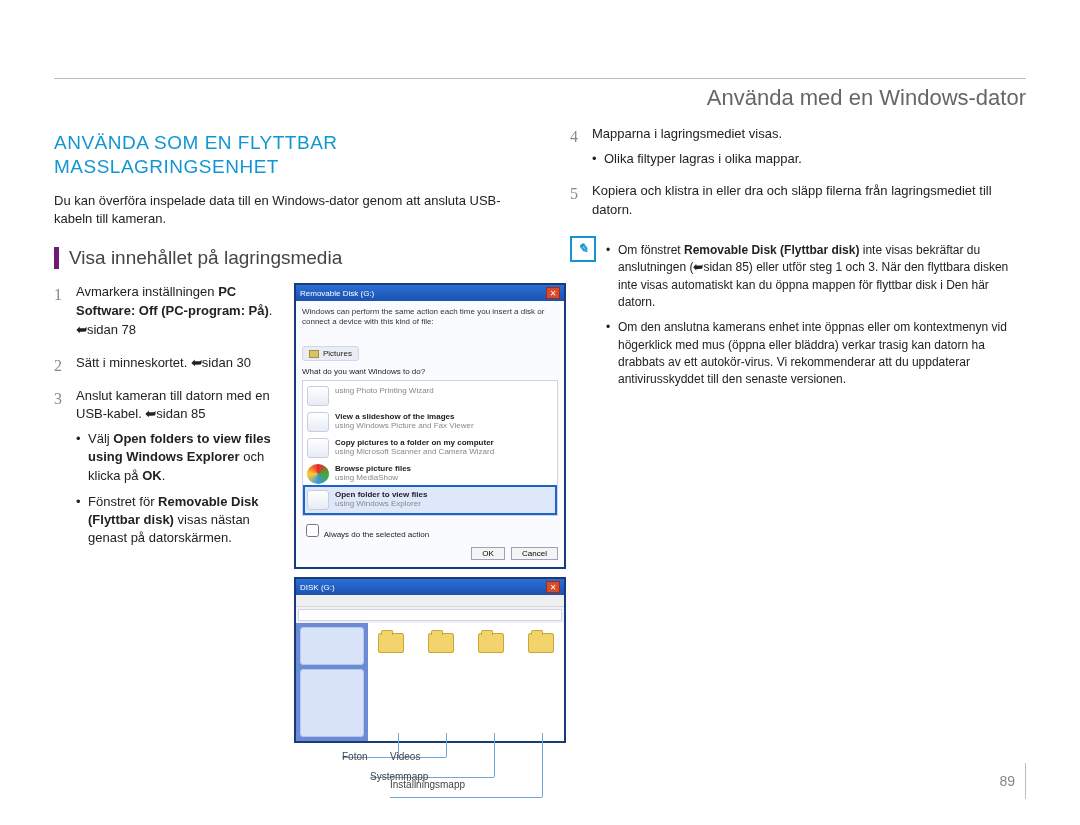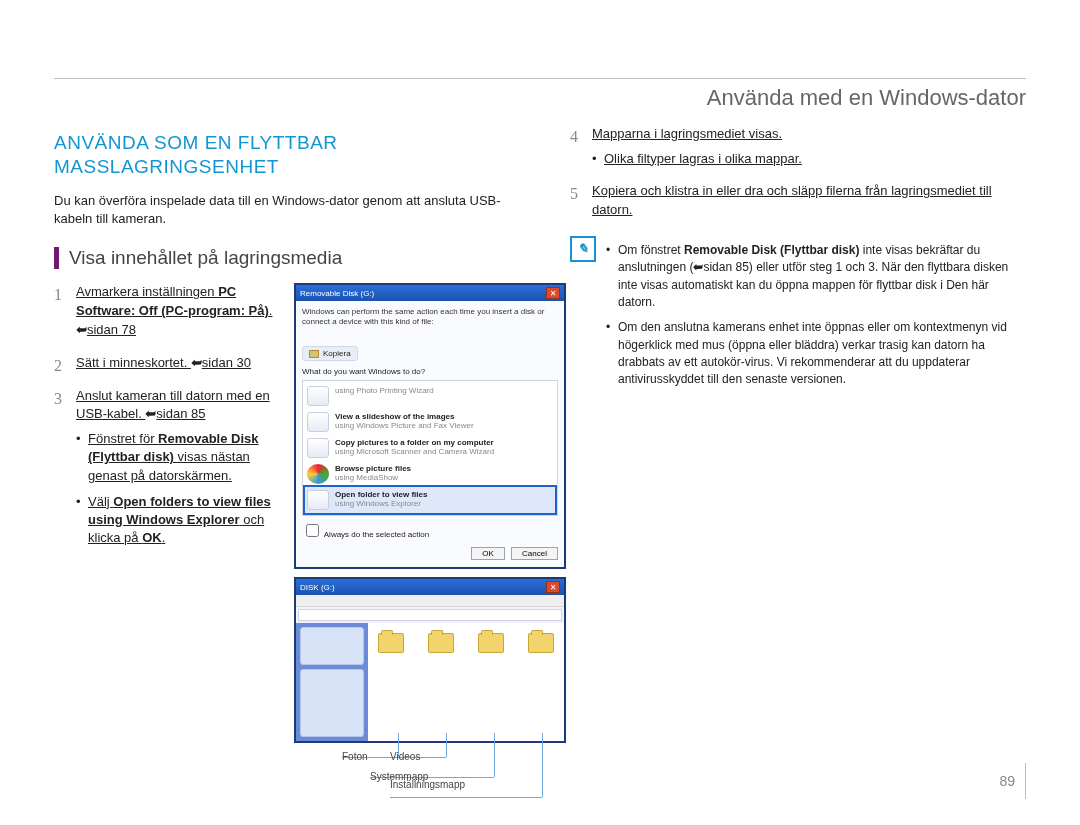--- a/index.html
+++ b/index.html
@@ -10,21 +10,21 @@
   .chap-title { text-align:right; font-size:22px; color:#666; margin-top:6px; font-weight:400; }
   .cols { display:flex; gap:60px; margin-top:14px; }
   .col { flex:1; min-width:0; }
   h2.blue { color:#1296d3; font-size:19px; font-weight:400; letter-spacing:.5px; margin:6px 0 10px; line-height:1.25; }
   .intro { line-height:1.45; margin-bottom:18px; }
   .subhead { font-size:19px; color:#444; font-weight:400; padding-left:10px; border-left:5px solid #701a75; margin:8px 0 14px; }
 
   .steps { display:flex; gap:10px; }
   .steps-text { flex:0 0 230px; }
   ol.num { list-style:none; padding:0; margin:0; counter-reset:step; }
-  ol.num > li { counter-increment:step; position:relative; padding-left:22px; margin-bottom:14px; line-height:1.45;text-decoration:underline; }
+  ol.num > li { counter-increment:step; position:relative; padding-left:22px; margin-bottom:14px; line-height:1.45; }
   ol.num > li::before { content:counter(step); position:absolute; left:0; top:0; color:#888; font-family:Georgia, 'Times New Roman', serif; font-size:16px; }
   ul.bul { list-style:none; padding:0; margin:6px 0 0 0; }
   ul.bul > li { position:relative; padding-left:12px; margin-bottom:8px; line-height:1.4; }
   ul.bul > li::before { content:"•"; position:absolute; left:0; top:0; }
   .arrow { display:inline-block; transform:scaleX(-1); font-weight:bold; }
 
   
   .stack { flex:1; }
   .win { border:2px solid #1b3a7a; background:#f0f2f7; font-size:8px; margin-bottom:8px; overflow:hidden; }
   .titlebar { display:flex; align-items:center; background:linear-gradient(#2a6fd6,#1b52b0); color:#fff; height:16px; padding:0 4px; }
@@ -91,42 +91,42 @@
             <li>
               <span>Avmarkera inställningen </span><b>PC Software: Off (PC-program: På)</b><span>. </span><span class="arrow">➥</span><span>sidan 78</span>
             </li>
             <li>
               <span>Sätt i minneskortet. </span><span class="arrow">➥</span><span>sidan 30</span>
             </li>
             <li>
               <span>Anslut kameran till datorn med en USB-kabel. </span><span class="arrow">➥</span><span>sidan 85</span>
               <ul class="bul">
                 <li>
-                  <span>Fönstret för </span><b>Removable Disk (Flyttbar disk)</b><span> visas nästan genast på datorskärmen.</span>
+                  <span>Välj </span><b>Open folders to view files using Windows Explorer</b><span> och klicka på </span><b>OK</b><span>.</span>
                 </li>
                 <li>
-                  <span>Välj </span><b>Open folders to view files using Windows Explorer</b><span> och klicka på </span><b>OK</b><span>.</span>
+                  <span>Fönstret för </span><b>Removable Disk (Flyttbar disk)</b><span> visas nästan genast på datorskärmen.</span>
                 </li>
               </ul>
             </li>
           </ol>
         </div>
 
         <div class="stack">
 
           <div class="win">
             <div class="titlebar">
               <span class="t">Removable Disk (G:)</span>
               <span class="closebtn">✕</span>
             </div>
             <div class="body1">
               <div class="hint">Windows can perform the same action each time you insert a disk or connect a device with this kind of file:</div>
               <span class="pill">
                   <span class="pic-ico"></span>
-                  <span>Kopiera</span>
+                  <span>Pictures</span>
                 </span>
               <div class="q">What do you want Windows to do?</div>
               <div style="border:1px solid #cfd4e0; padding:2px; background:#fff;">
                 <div class="opt">
                     <div class="ico"></div>
                     <div class="lbl"><span>using Photo Printing Wizard</span></div>
                   </div>
                 <div class="opt">
                     <div class="ico"></div>
                     <div class="lbl"><b>View a slideshow of the images</b><br><span>using Windows Picture and Fax Viewer</span></div>

